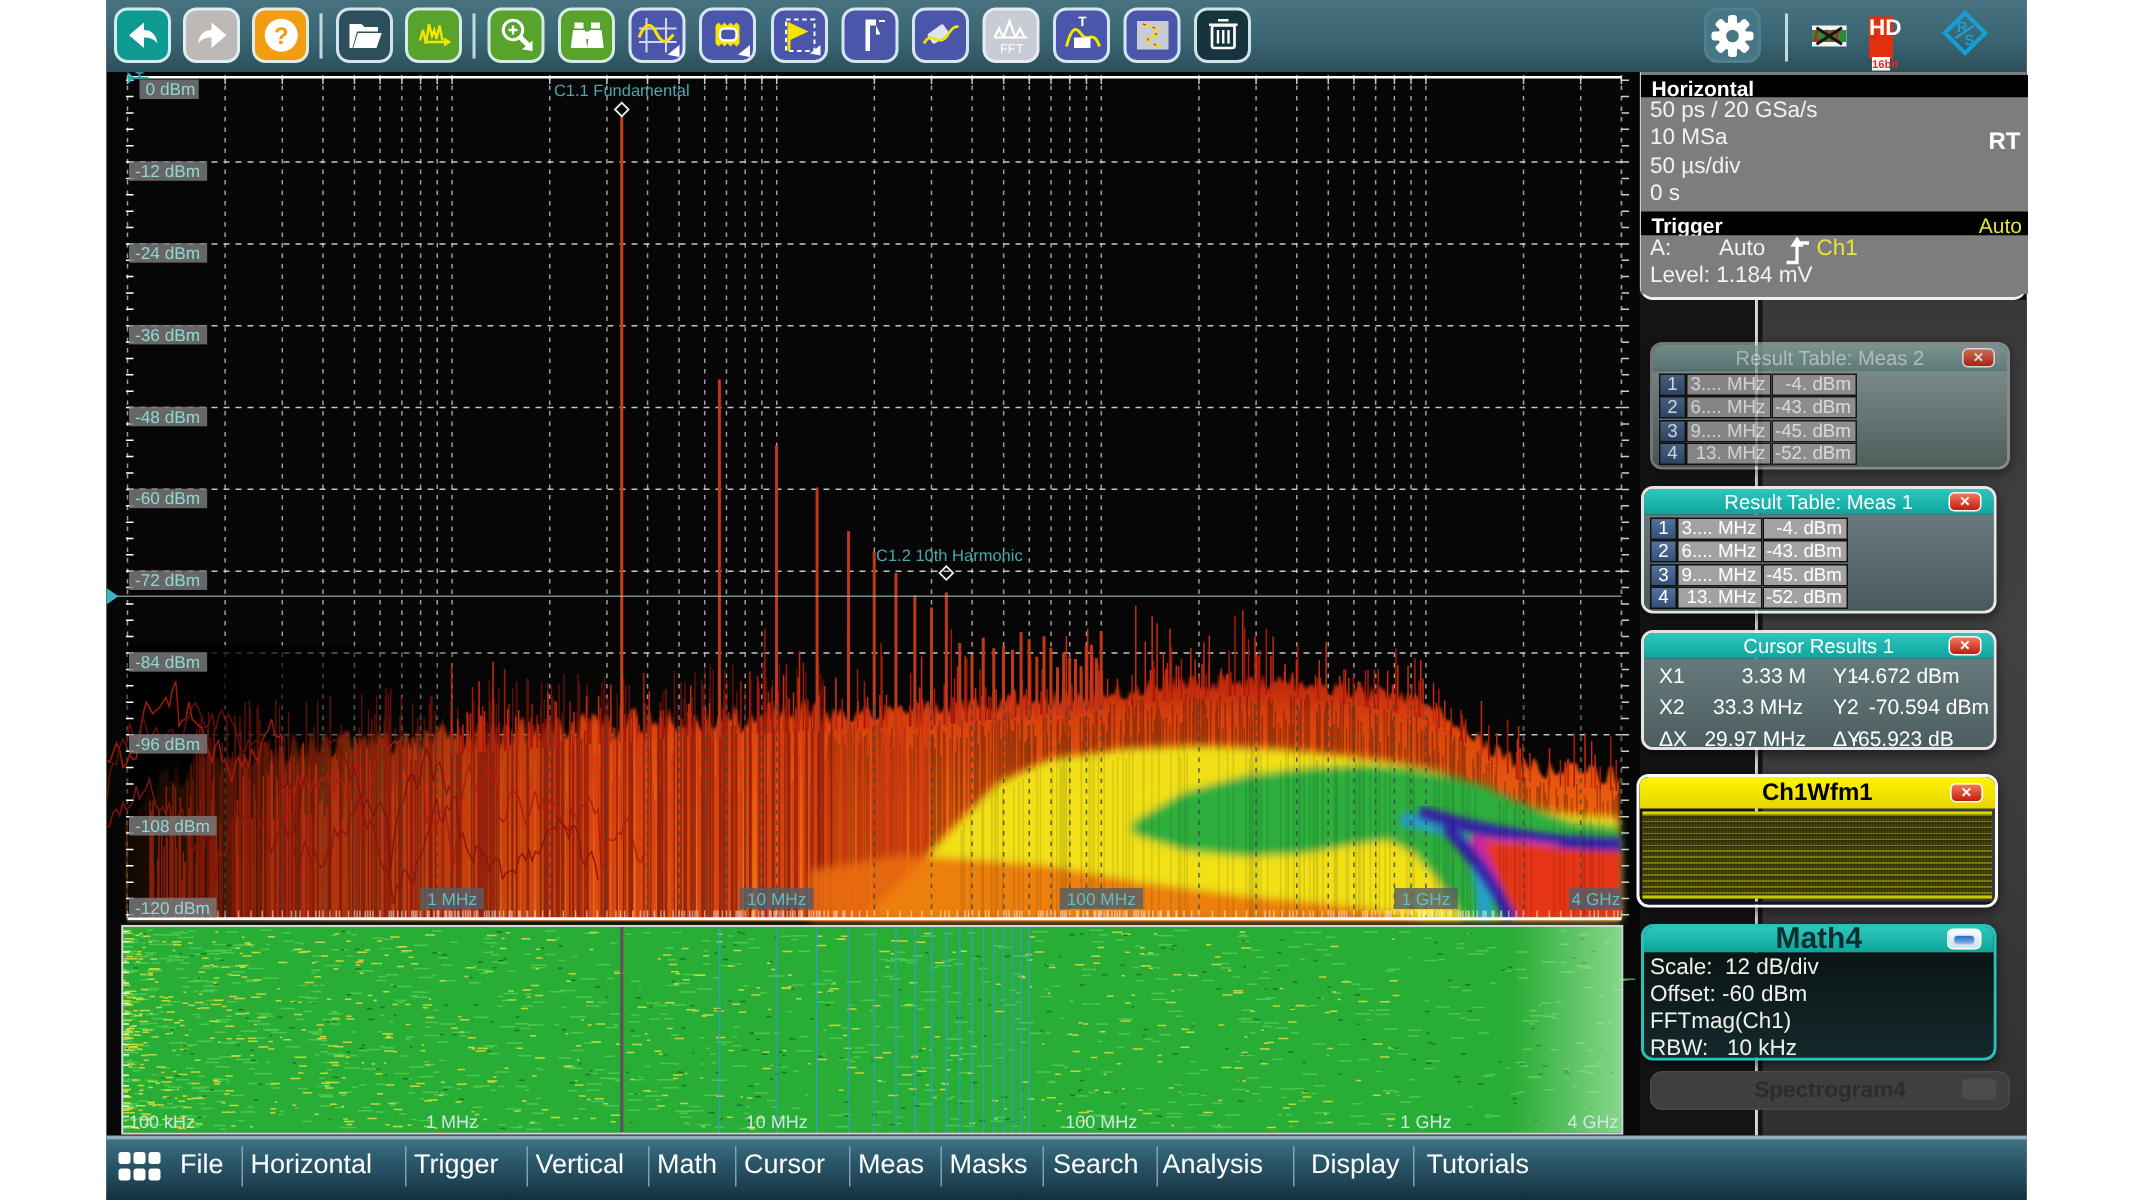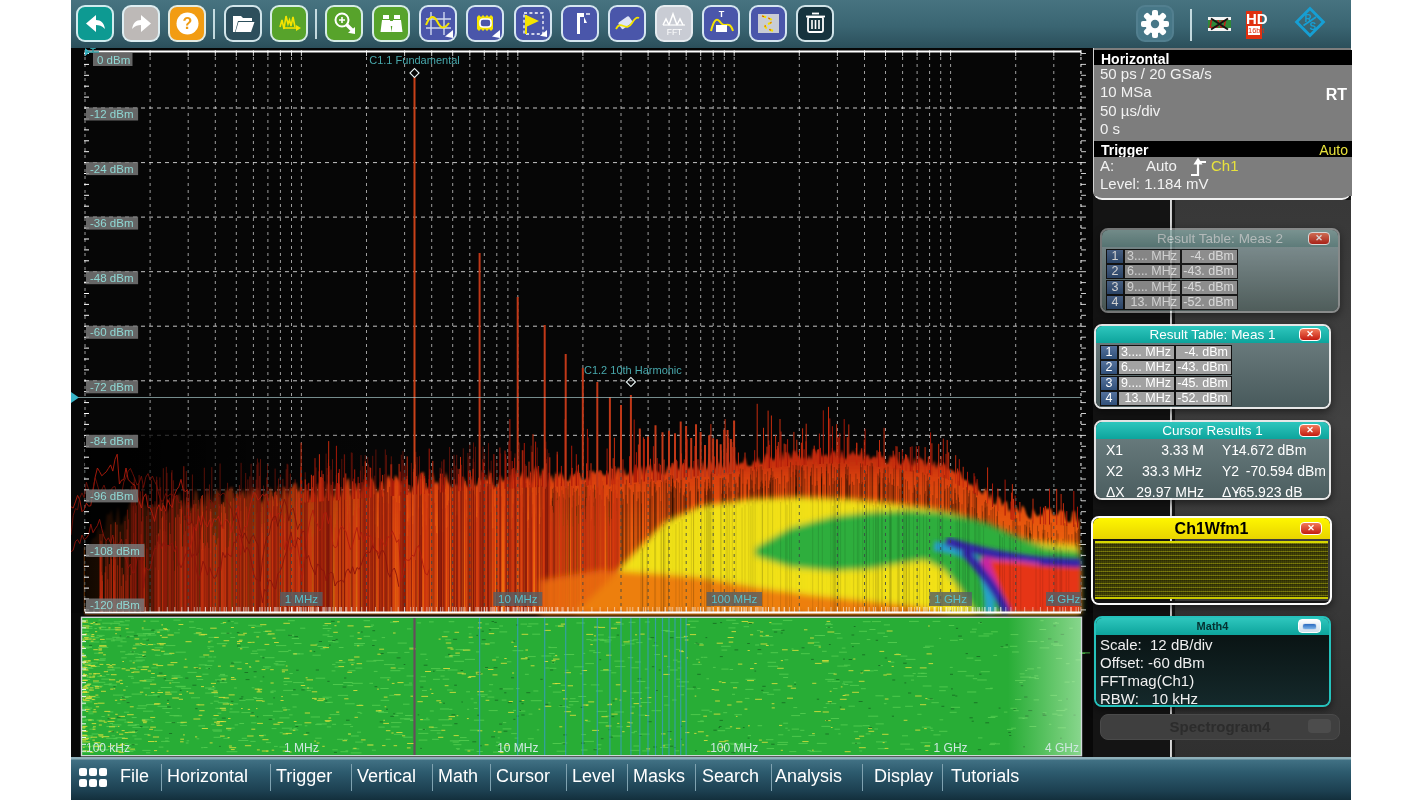--- a/index.html
+++ b/index.html
@@ -157,21 +157,21 @@
   <div class="tdiv" style="left:1119px;height:32px"></div>
   <div style="position:absolute;left:1137px;top:17px;width:23px;height:14px;background:#f4f4f4;overflow:hidden">
     <div style="position:absolute;left:0;top:3px;width:23px;height:8px;background:#2e8838"></div>
     <div style="position:absolute;left:1px;top:0px;color:#c02018;font-style:italic;font-weight:bold;font-size:11px;line-height:14px">LXI</div>
     <svg width="23" height="14" style="position:absolute;left:0;top:0">
           <path d="M3 1.5 L20 12.5 M20 1.5 L3 12.5" stroke="#151515" stroke-width="2"></path>
         </svg>
   </div>
   <div style="position:absolute;left:1175px;top:11px;width:16px;height:28px;background:#e03010;text-align:center">
     <div style="color:#fff;font-weight:bold;font-size:15px;line-height:15px;letter-spacing:0">HD</div>
-    <div style="margin:0 2px;background:#fff;color:#e03010;font-size:7.5px;font-weight:normal;line-height:9px">16bit</div>
+    <div style="margin:12px 2px;background:#fff;color:#e03010;font-size:7.5px;font-weight:bold;line-height:9px">16bit</div>
   </div>
   <svg width="34" height="34" viewBox="0 0 34 34" style="position:absolute;left:1222px;top:5px">
     <rect x="7.5" y="7.5" width="19" height="19" transform="rotate(45 17 17)" fill="none" stroke="#169fd4" stroke-width="2.8"></rect>
     <text x="11.5" y="16.5" font-size="10" font-weight="bold" fill="#169fd4" font-family="Liberation Sans">R</text>
     <text x="16.5" y="25" font-size="10" font-weight="bold" fill="#169fd4" font-family="Liberation Sans">S</text>
     <path d="M10.5 20.5 L23 12" stroke="#169fd4" stroke-width="1.8"></path>
   </svg>
  </div>
 
  <div style="position:absolute;left:0;top:48px">
@@ -407,21 +407,21 @@
    <div class="dlg" style="left:-2px;top:468px;width:241px;height:89px;border-color:#fafafa">
      <div style="position:relative;height:21px;background:linear-gradient(#fef600,#e8d400);color:#000;font-weight:bold;font-size:16px;text-align:center;line-height:21px;border-radius:6px 6px 0 0">Ch1Wfm1<div class="cbtn" style="top:3.5px">✕</div></div>
      <div style="position:absolute;left:2px;top:23px;width:233px;height:58px;background:
         repeating-linear-gradient(0deg, rgba(10,10,0,0.55) 0 1px, rgba(180,180,18,0.22) 1px 2px, rgba(15,15,0,0.45) 2px 4px),
         repeating-linear-gradient(90deg, rgba(200,200,25,0.1) 0 1px, rgba(0,0,0,0.12) 1px 2px), #63630a;
         border-top:2px solid #d8d800;border-bottom:2px solid #c8c800"></div>
      <div style="position:absolute;left:0;top:83px;width:237px;height:4px;background:#151515"></div>
    </div>
 
    <div class="dlg" style="left:1px;top:568px;width:237px;height:91px;border-color:#25c2bc">
-     <div class="dhead" style="color:#032;font-weight:bold;font-size:11px;color:#053030">Math4<div class="mbtn">
+     <div class="dhead" style="color:#032;font-weight:bold;font-size:20px;color:#053030">Math4<div class="mbtn">
             <span></span>
           </div></div>
      <div style="position:absolute;left:0;top:17px;width:237px;height:74px;background:linear-gradient(#0a1414,#152a2c)"></div>
      <div style="position:absolute;left:4px;top:18px;color:#f0f0f0;font-size:15px;line-height:18px">Scale:&nbsp; 12 dB/div<br>Offset: -60 dBm<br>FFTmag(Ch1)<br>RBW:&nbsp;&nbsp; 10 kHz</div>
    </div>
 
    <div style="position:absolute;left:7px;top:666px;width:240px;height:26px;background:#3f3f3f;border:1px solid #4a4a4a;border-radius:8px;color:#2c2c2c;font-size:15px;font-weight:bold;text-align:center;line-height:24px">Spectrogram4
      <div style="position:absolute;right:8px;top:4px;width:23px;height:14px;background:#4c4c4c;border-radius:4px"></div>
    </div>
  </div>
@@ -434,21 +434,21 @@
         <rect x="1" y="16" width="8" height="8" rx="2" fill="#fff"></rect>
         <rect x="11" y="16" width="8" height="8" rx="2" fill="#fff"></rect>
         <rect x="21" y="16" width="8" height="8" rx="2" fill="#fff"></rect>
       </svg>
    <div class="mi" style="left:49.0px">File</div>
       <div class="mi" style="left:96.0px">Horizontal</div>
       <div class="mi" style="left:205.0px">Trigger</div>
       <div class="mi" style="left:286.0px">Vertical</div>
       <div class="mi" style="left:367.0px">Math</div>
       <div class="mi" style="left:425.0px">Cursor</div>
-      <div class="mi" style="left:501.0px">Level</div>
+      <div class="mi" style="left:501.0px">Meas</div>
       <div class="mi" style="left:562.0px">Masks</div>
       <div class="mi" style="left:631.0px">Search</div>
       <div class="mi" style="left:704.0px">Analysis</div>
       <div class="mi" style="left:803.0px">Display</div>
       <div class="mi" style="left:880.0px">Tutorials</div>
       <div class="msep" style="left:89.5px"></div>
       <div class="msep" style="left:198.5px"></div>
       <div class="msep" style="left:279.5px"></div>
       <div class="msep" style="left:360.5px"></div>
       <div class="msep" style="left:418.5px"></div>

